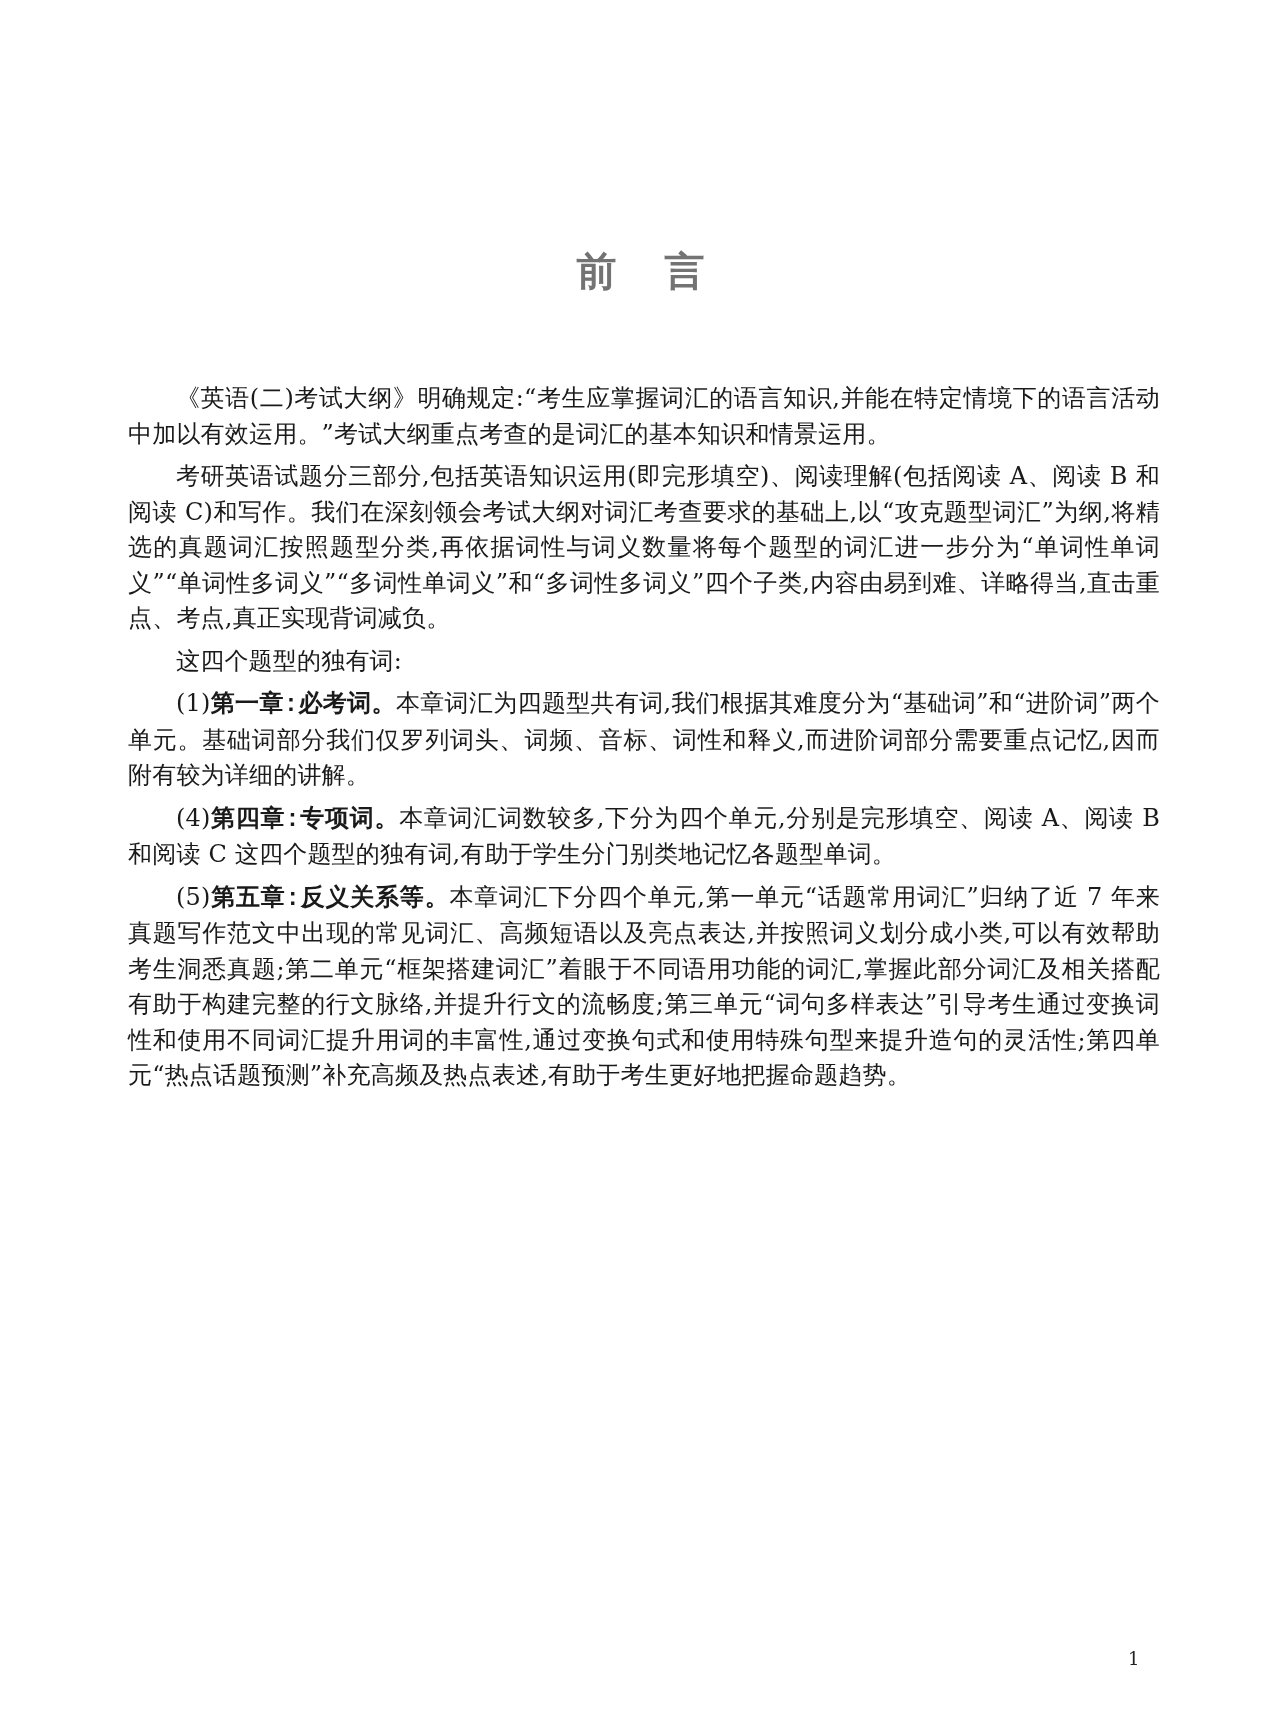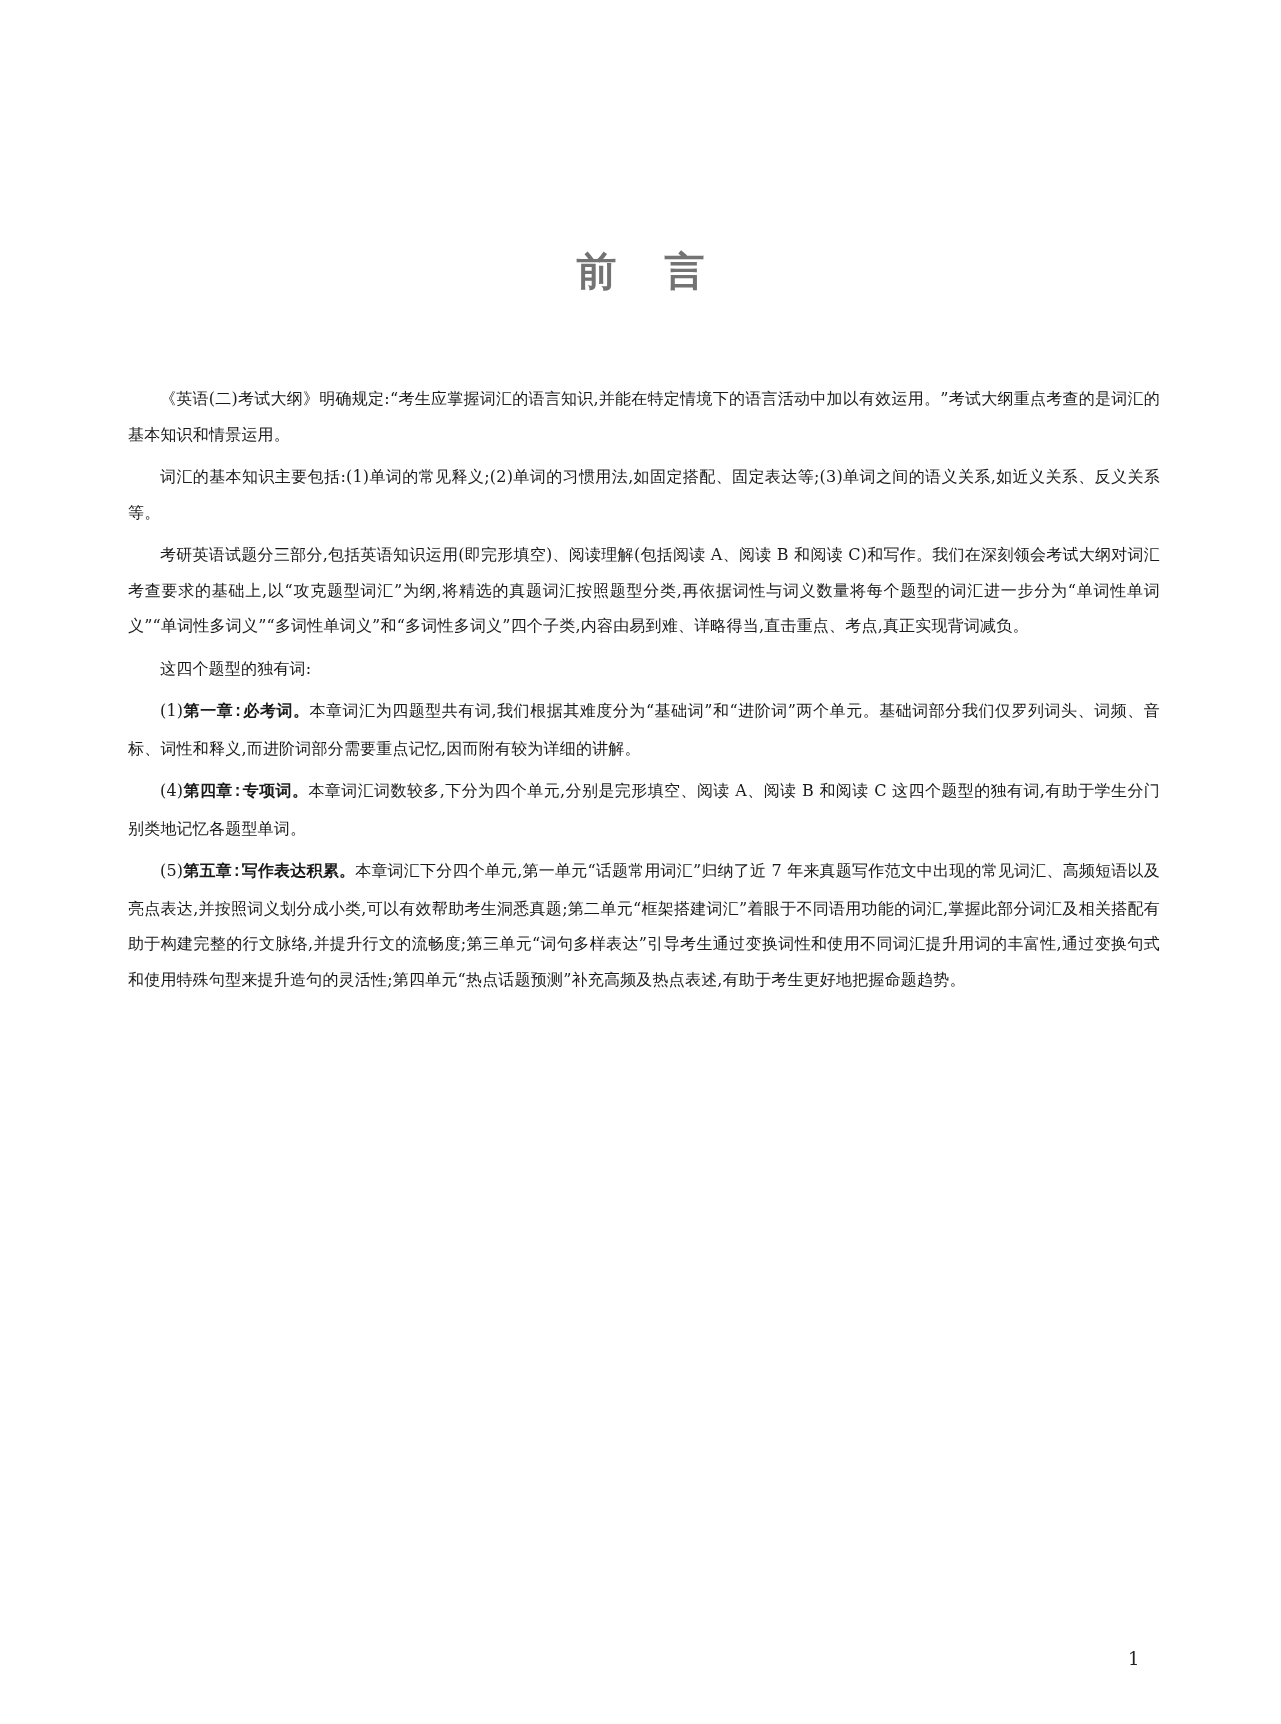--- a/index.html
+++ b/index.html
@@ -28,21 +28,21 @@
       line-height: 56px;
       color: #737373;
     }
     .content {
       position: absolute;
       left: 128px;
       top: 381px;
       width: 1032px;
     }
     .para {
-      font-size: 16px;
+      font-size: 24px;
       line-height: 35.5px;
       text-indent: 2em;
       text-align: justify;
       text-justify: inter-character;
       margin: 0 0 7px 0;
       letter-spacing: 0.2px;
     }
     .para b {
       font-weight: bold;
       font-family: Liberation Mono, monospace;
@@ -62,28 +62,27 @@
       color: #222;
     }
   </style>
 </head>
 <body>
 
 <div class="page-title">前言</div>
 
 <div class="content">
   <p class="para">《英语(二)考试大纲》明确规定:“考生应掌握词汇的语言知识,并能在特定情境下的语言活动中加以有效运用。”考试大纲重点考查的是词汇的基本知识和情景运用。</p>
-  <p class="para">词汇的基本知识主要包括:(1)单词的常见释义;(2)单词的习惯用法,如固定搭配、固定表达等;(3)单词之间的语义关系,如近义关系、反义关系等。</p>
   <p class="para">考研英语试题分三部分,包括英语知识运用(即完形填空)、阅读理解(包括阅读 A、阅读 B 和阅读 C)和写作。我们在深刻领会考试大纲对词汇考查要求的基础上,以“攻克题型词汇”为纲,将精选的真题词汇按照题型分类,再依据词性与词义数量将每个题型的词汇进一步分为“单词性单词义”“单词性多词义”“多词性单词义”和“多词性多词义”四个子类,内容由易到难、详略得当,直击重点、考点,真正实现背词减负。</p>
 
 
   <p class="para">这四个题型的独有词:</p>
 
   <p class="para"><span>(1)</span><b>第一章:必考词。</b><span>本章词汇为四题型共有词,我们根据其难度分为“基础词”和“进阶词”两个单元。基础词部分我们仅罗列词头、词频、音标、词性和释义,而进阶词部分需要重点记忆,因而附有较为详细的讲解。</span></p>
 
 
 
   <p class="para"><span>(4)</span><b>第四章:专项词。</b><span>本章词汇词数较多,下分为四个单元,分别是完形填空、阅读 A、阅读 B 和阅读 C 这四个题型的独有词,有助于学生分门别类地记忆各题型单词。</span></p>
 
-  <p class="para"><span>(5)</span><b>第五章:写作表达积累。</b><span>本章词汇下分四个单元,第一单元“话题常用词汇”归纳了近 7 年来真题写作范文中出现的常见词汇、高频短语以及亮点表达,并按照词义划分成小类,可以有效帮助考生洞悉真题;第二单元“框架搭建词汇”着眼于不同语用功能的词汇,掌握此部分词汇及相关搭配有助于构建完整的行文脉络,并提升行文的流畅度;第三单元“词句多样表达”引导考生通过变换词性和使用不同词汇提升用词的丰富性,通过变换句式和使用特殊句型来提升造句的灵活性;第四单元“热点话题预测”补充高频及热点表述,有助于考生更好地把握命题趋势。</span></p>
+  <p class="para"><span>(5)</span><b>第五章:反义关系等。</b><span>本章词汇下分四个单元,第一单元“话题常用词汇”归纳了近 7 年来真题写作范文中出现的常见词汇、高频短语以及亮点表达,并按照词义划分成小类,可以有效帮助考生洞悉真题;第二单元“框架搭建词汇”着眼于不同语用功能的词汇,掌握此部分词汇及相关搭配有助于构建完整的行文脉络,并提升行文的流畅度;第三单元“词句多样表达”引导考生通过变换词性和使用不同词汇提升用词的丰富性,通过变换句式和使用特殊句型来提升造句的灵活性;第四单元“热点话题预测”补充高频及热点表述,有助于考生更好地把握命题趋势。</span></p>
 </div>
 
 <div class="page-number">1</div>
 
 </body></html>

